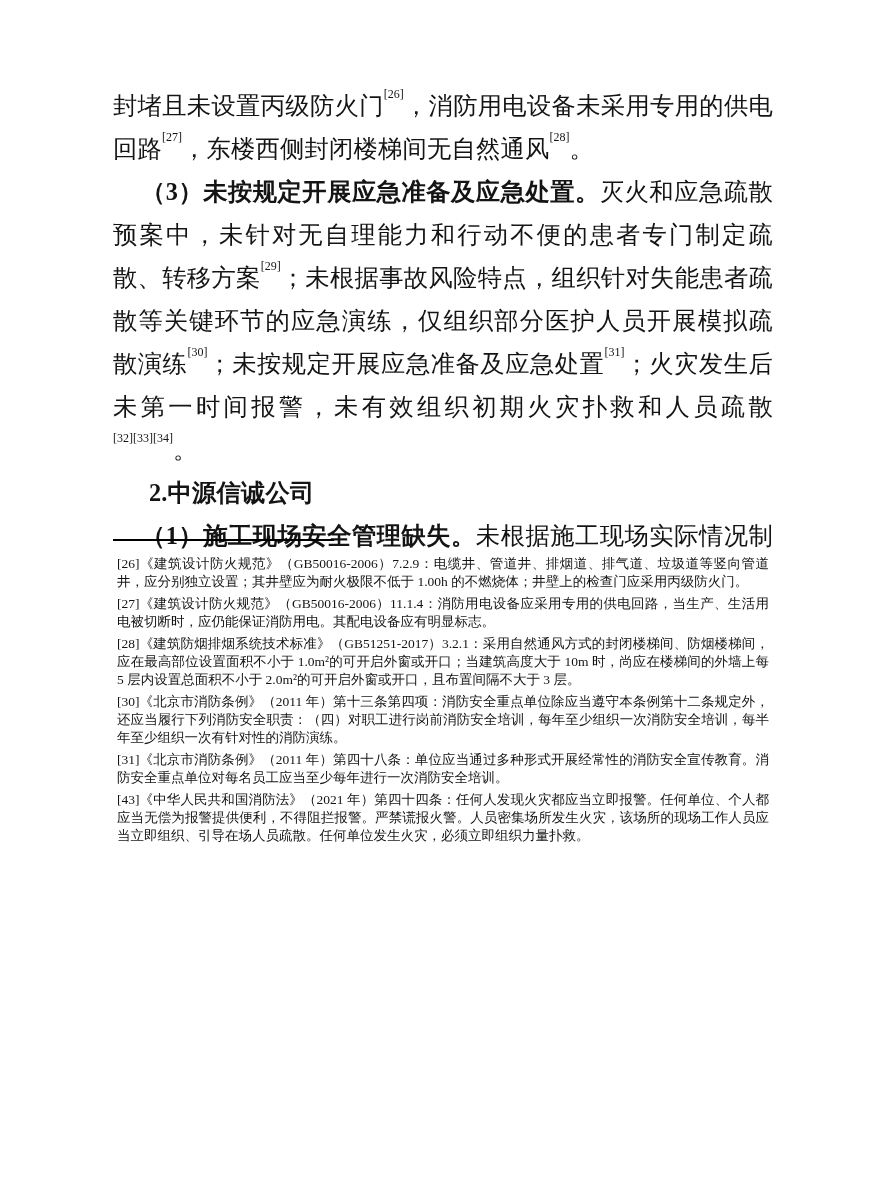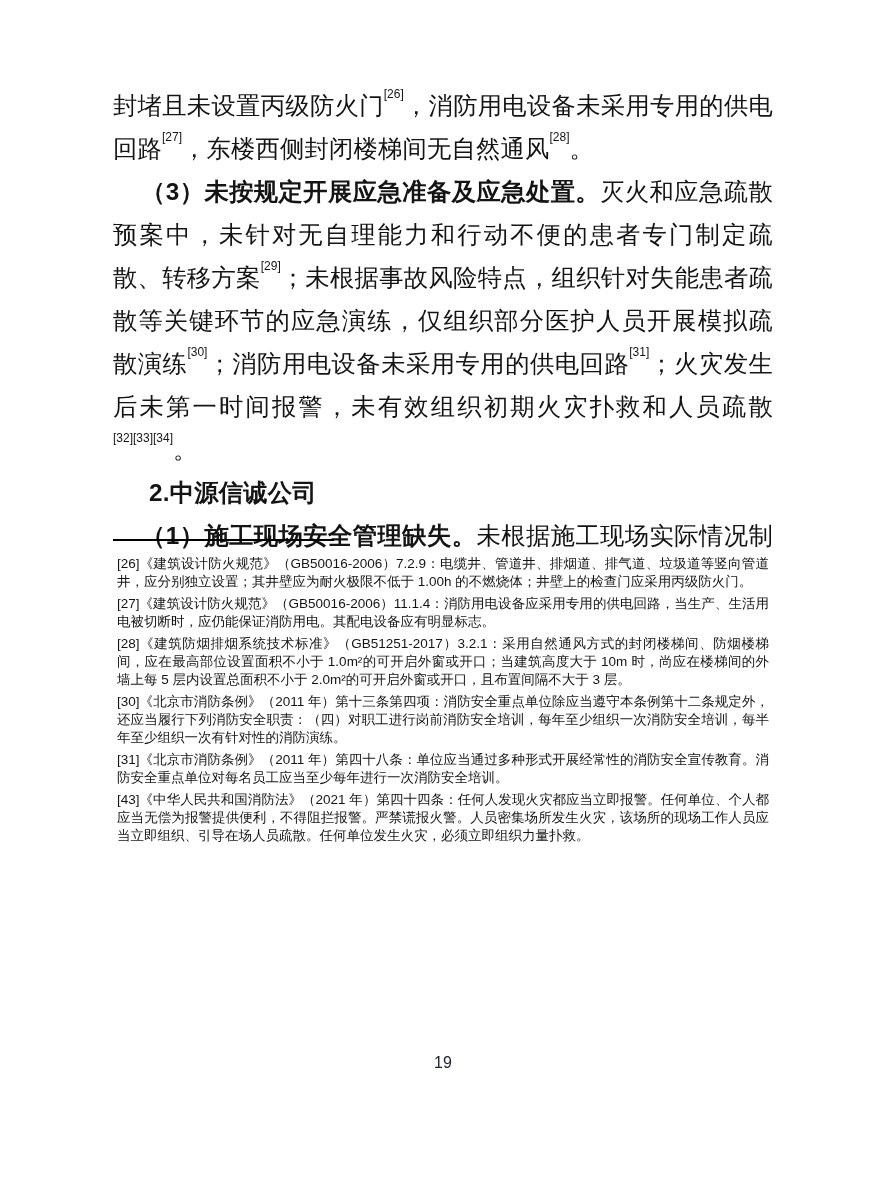--- a/index.html
+++ b/index.html
@@ -1,21 +1,21 @@
 <!DOCTYPE html>
 <html><head>
 <meta charset="utf-8">
 <style>
   html, body { margin:0; padding:0; background:#ffffff; }
   .page {
     position:relative;
     width:885px; height:1180px;
     background:#ffffff;
     color:#141414;
-    font-family:Liberation Sans, sans-serif;
+    font-family:Liberation Serif, serif;
     overflow:hidden;
   }
   .body-text {
     position:absolute;
     left:113px; top:84px; width:660px;
     font-size:24.3px;
     line-height:43px;
     text-align:justify;
     letter-spacing:0.2px;
   }
@@ -56,34 +56,33 @@
 </style>
 </head>
 <body>
 
 <div class="page">
 
   <div class="body-text">
 
     <p class="para"><span>封堵且未设置丙级防火门</span><sup class="fnref">[26]</sup><span>，消防用电设备未采用专用的供电回路</span><sup class="fnref">[27]</sup><span>，东楼西侧封闭楼梯间无自然通风</span><sup class="fnref">[28]</sup><span>。</span></p>
 
-    <p class="para indent"><span class="lead">（3）未按规定开展应急准备及应急处置。</span><span>灭火和应急疏散预案中，未针对无自理能力和行动不便的患者专门制定疏散、转移方案</span><sup class="fnref">[29]</sup><span>；未根据事故风险特点，组织针对失能患者疏散等关键环节的应急演练，仅组织部分医护人员开展模拟疏散演练</span><sup class="fnref">[30]</sup><span>；消防用电设备未采用专用的供电回路</span><sup class="fnref">[31]</sup><span>；火灾发生后未第一时间报警，未有效组织初期火灾扑救和人员疏散</span><sup class="fnref">[32][33][34]</sup><span>。</span></p>
+    <p class="para indent"><span class="lead">（3）未按规定开展应急准备及应急处置。</span><span>灭火和应急疏散预案中，未针对无自理能力和行动不便的患者专门制定疏散、转移方案</span><sup class="fnref">[29]</sup><span>；未根据事故风险特点，组织针对失能患者疏散等关键环节的应急演练，仅组织部分医护人员开展模拟疏散演练</span><sup class="fnref">[30]</sup><span>；未按规定开展应急准备及应急处置</span><sup class="fnref">[31]</sup><span>；火灾发生后未第一时间报警，未有效组织初期火灾扑救和人员疏散</span><sup class="fnref">[32][33][34]</sup><span>。</span></p>
 
     <p class="heading">2.中源信诚公司</p>
 
     <p class="para indent cont"><span class="lead">（1）施工现场安全管理缺失。</span><span>未根据施工现场实际情况制</span></p>
 
   </div>
 
   <div class="fn-divider"></div>
 
   <div class="footnotes">
     <p>[26]《建筑设计防火规范》（GB50016-2006）7.2.9：电缆井、管道井、排烟道、排气道、垃圾道等竖向管道井，应分别独立设置；其井壁应为耐火极限不低于 1.00h 的不燃烧体；井壁上的检查门应采用丙级防火门。</p>
     <p>[27]《建筑设计防火规范》（GB50016-2006）11.1.4：消防用电设备应采用专用的供电回路，当生产、生活用电被切断时，应仍能保证消防用电。其配电设备应有明显标志。</p>
     <p>[28]《建筑防烟排烟系统技术标准》（GB51251-2017）3.2.1：采用自然通风方式的封闭楼梯间、防烟楼梯间，应在最高部位设置面积不小于 1.0m²的可开启外窗或开口；当建筑高度大于 10m 时，尚应在楼梯间的外墙上每 5 层内设置总面积不小于 2.0m²的可开启外窗或开口，且布置间隔不大于 3 层。</p>
     <p>[30]《北京市消防条例》（2011 年）第十三条第四项：消防安全重点单位除应当遵守本条例第十二条规定外，还应当履行下列消防安全职责：（四）对职工进行岗前消防安全培训，每年至少组织一次消防安全培训，每半年至少组织一次有针对性的消防演练。</p>
     <p>[31]《北京市消防条例》（2011 年）第四十八条：单位应当通过多种形式开展经常性的消防安全宣传教育。消防安全重点单位对每名员工应当至少每年进行一次消防安全培训。</p>
     <p>[43]《中华人民共和国消防法》（2021 年）第四十四条：任何人发现火灾都应当立即报警。任何单位、个人都应当无偿为报警提供便利，不得阻拦报警。严禁谎报火警。人员密集场所发生火灾，该场所的现场工作人员应当立即组织、引导在场人员疏散。任何单位发生火灾，必须立即组织力量扑救。</p>
   </div>
 
-  <div class="page-number">19</div>
 
 </div>
 
 </body></html>

